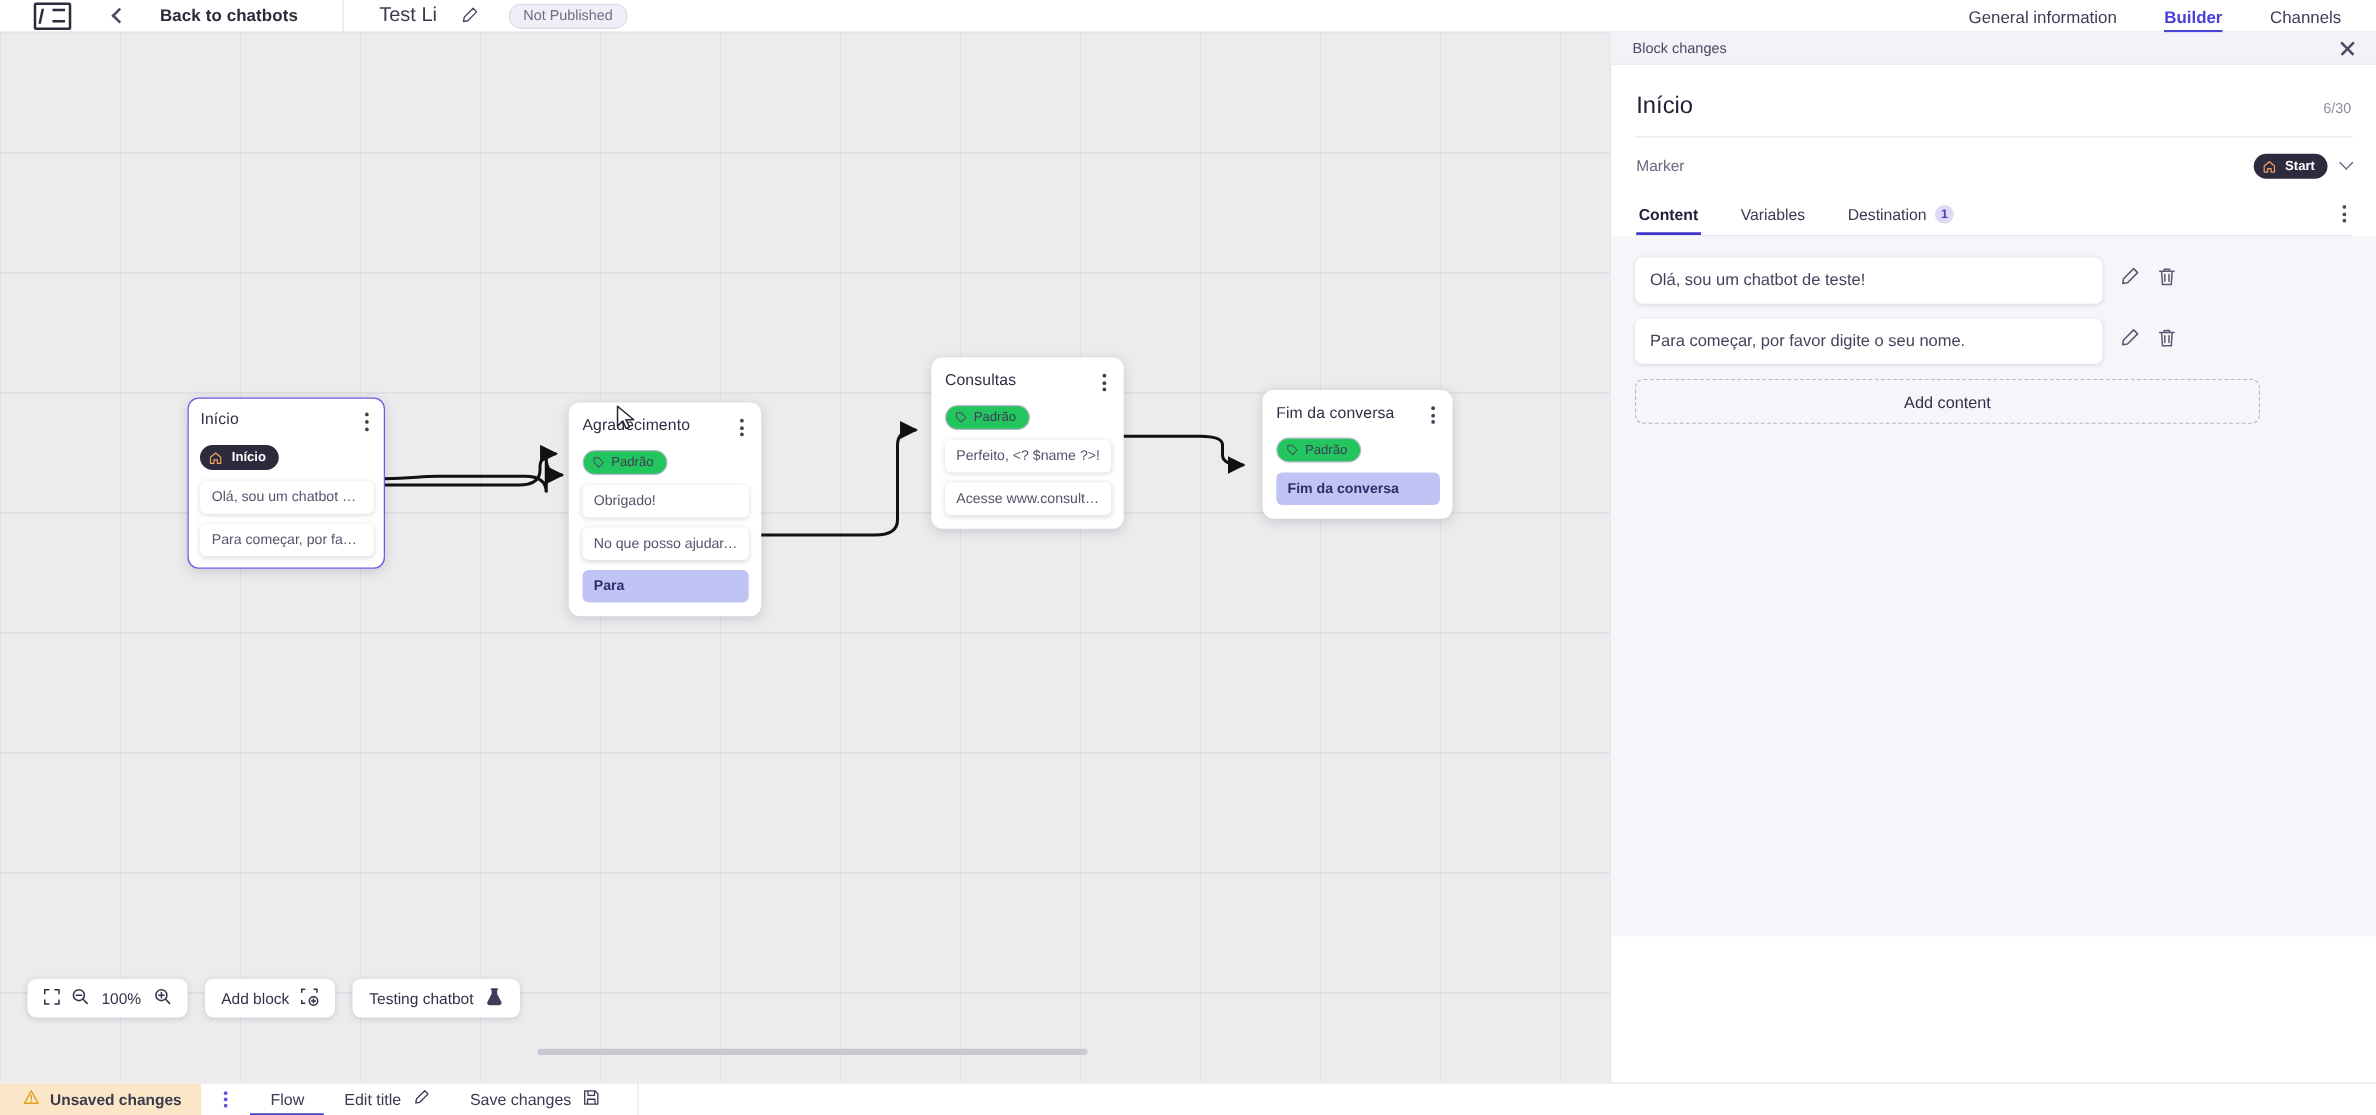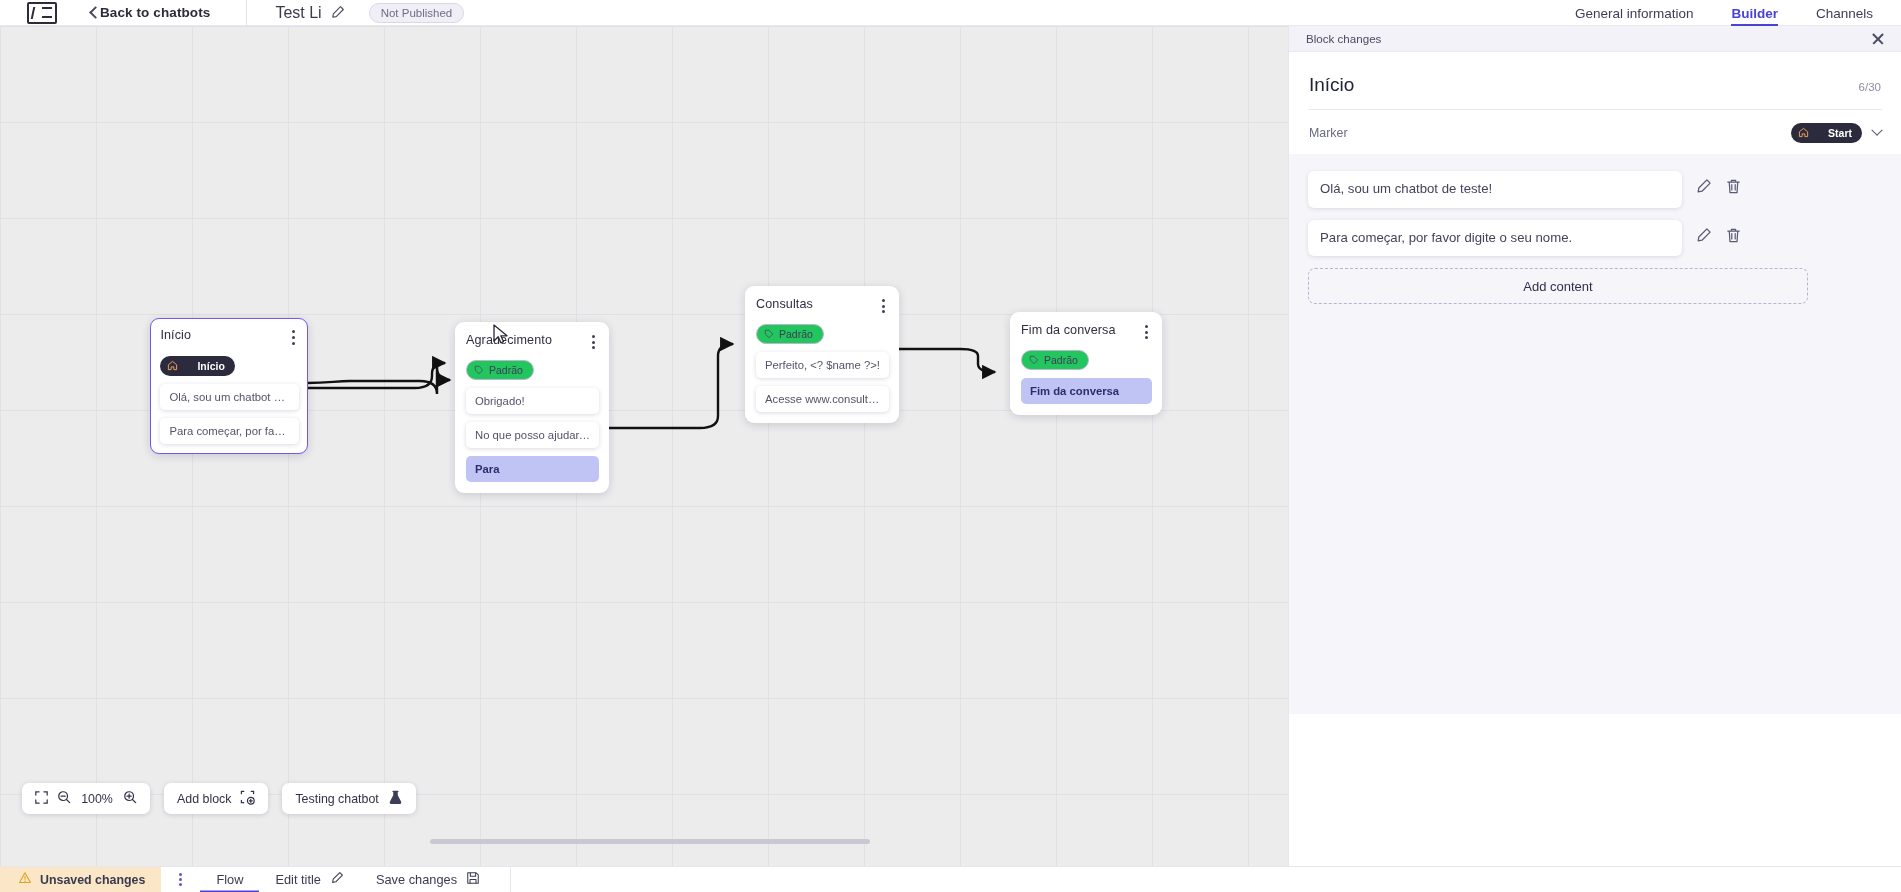--- a/index.html
+++ b/index.html
@@ -25,31 +25,31 @@
     content: ""; position: absolute; left: 3px; top: 3px;
     width: 7px; height: 12px; border-left: 2px solid #2b2b3a;
     transform: skewX(-12deg);
   }
   .logo-box::after {
     content: ""; position: absolute; right: 3px; top: 3px;
     width: 10px; height: 7px; border-top: 2px solid #2b2b3a;
     border-bottom: 2px solid #2b2b3a;
   }
   .back-wrap {
-    display: flex; align-items: center; gap: 0;
+    display: flex; align-items: center; gap: 28px;
     margin-left: 34px; height: 100%;
   }
   .chev-left {
     width: 9px; height: 9px; border-left: 2px solid #4a4a63;
     border-bottom: 2px solid #4a4a63; transform: rotate(45deg);
     display: inline-block;
   }
   .back-label { font-size: 13.5px; font-weight: 700; color: #2b2b3a; letter-spacing: .1px; }
   .vsep { width: 1px; height: 26px; background: #e4e4ec; margin-left: 36px; }
-  .title-wrap { display: flex; align-items: center; gap: 8px; margin-left: 28px; }
+  .title-wrap { display: flex; align-items: center; gap: 18px; margin-left: 28px; }
   .doc-title { font-size: 16px; color: #3a3a4f; }
   .pencil-ic { width: 15px; height: 15px; display: inline-block; }
   .badge-np {
     margin-left: 24px; padding: 3px 11px; font-size: 11.5px;
     color: #6e6e86; background: #f0eff7; border: 1px solid #d9d8e6;
     border-radius: 11px;
   }
 
   .tabs-top {
     position: absolute; right: 28px; top: 0; height: 26px;
@@ -76,21 +76,21 @@
     padding: 11px 10px 11px 11px;
   }
   .node.selected { border: 1.6px solid #6c5ce7; padding: 9.4px 8.4px 9.4px 9.4px; }
   .node-head { display: flex; align-items: flex-start; justify-content: space-between; }
   .node-title { font-size: 12.6px; color: #2e2e44; letter-spacing: .1px; }
   .kebab { display: flex; flex-direction: column; gap: 2.6px; align-items: center;
            padding: 2px 4px; cursor: pointer; }
   .kebab i { width: 3px; height: 3px; background: #3e3e57; border-radius: 50%; display: block; }
 
   .pill-start {
-    display: inline-flex; align-items: flex-start; gap: 19px;
+    display: inline-flex; align-items: flex-end; gap: 7px;
     background: #2b2b3d; color: #fff; font-size: 10.5px; font-weight: 700;
     border-radius: 11px; padding: 4px 10px 4px 7px; margin-top: 9px;
   }
   .pill-default {
     display: inline-flex; align-items: center; gap: 5px;
     border: 1px solid #b9b8ca; color: #3e3e57; font-size: 10.5px;
     border-radius: 11px; padding: 3px 10px 3px 7px; margin-top: 9px;
     background: #22c55e;
   }
   .msg {
@@ -401,20 +401,37 @@
         <span class="pill-start" style="margin-top:0;">
           <svg width="11" height="11" viewBox="0 0 16 16">
               <path d="M8 2L2 7v7h4v-4h4v4h4V7z" fill="none" stroke="#f1a35f" stroke-width="1.4" stroke-linejoin="round"></path>
             </svg>
           <span>Start</span>
         </span>
         <span class="chev-down"></span>
       </div>
     </div>
 
+    <div class="panel-tabs">
+      <div class="ptab active">
+        <span>Content</span>
+      </div>
+      <div class="ptab">
+        <span>Variables</span>
+      </div>
+      <div class="ptab">
+        <span>Destination</span>
+        <span class="ptab-badge">1</span>
+      </div>
+      <span class="ptab-kebab">
+          <i></i>
+          <i></i>
+          <i></i>
+        </span>
+    </div>
 
     <div class="content-area">
 
       <div class="crow">
         <div class="cbox">Olá, sou um chatbot de teste!</div>
         <span class="icon-btn">
           <svg viewBox="0 0 16 16" width="17" height="17">
               <path d="M11.2 1.8l3 3-7.6 7.6-3.6.6.6-3.6z" fill="none" stroke="#5a5a74" stroke-width="1.2" stroke-linejoin="round"></path>
             </svg>
         </span>

